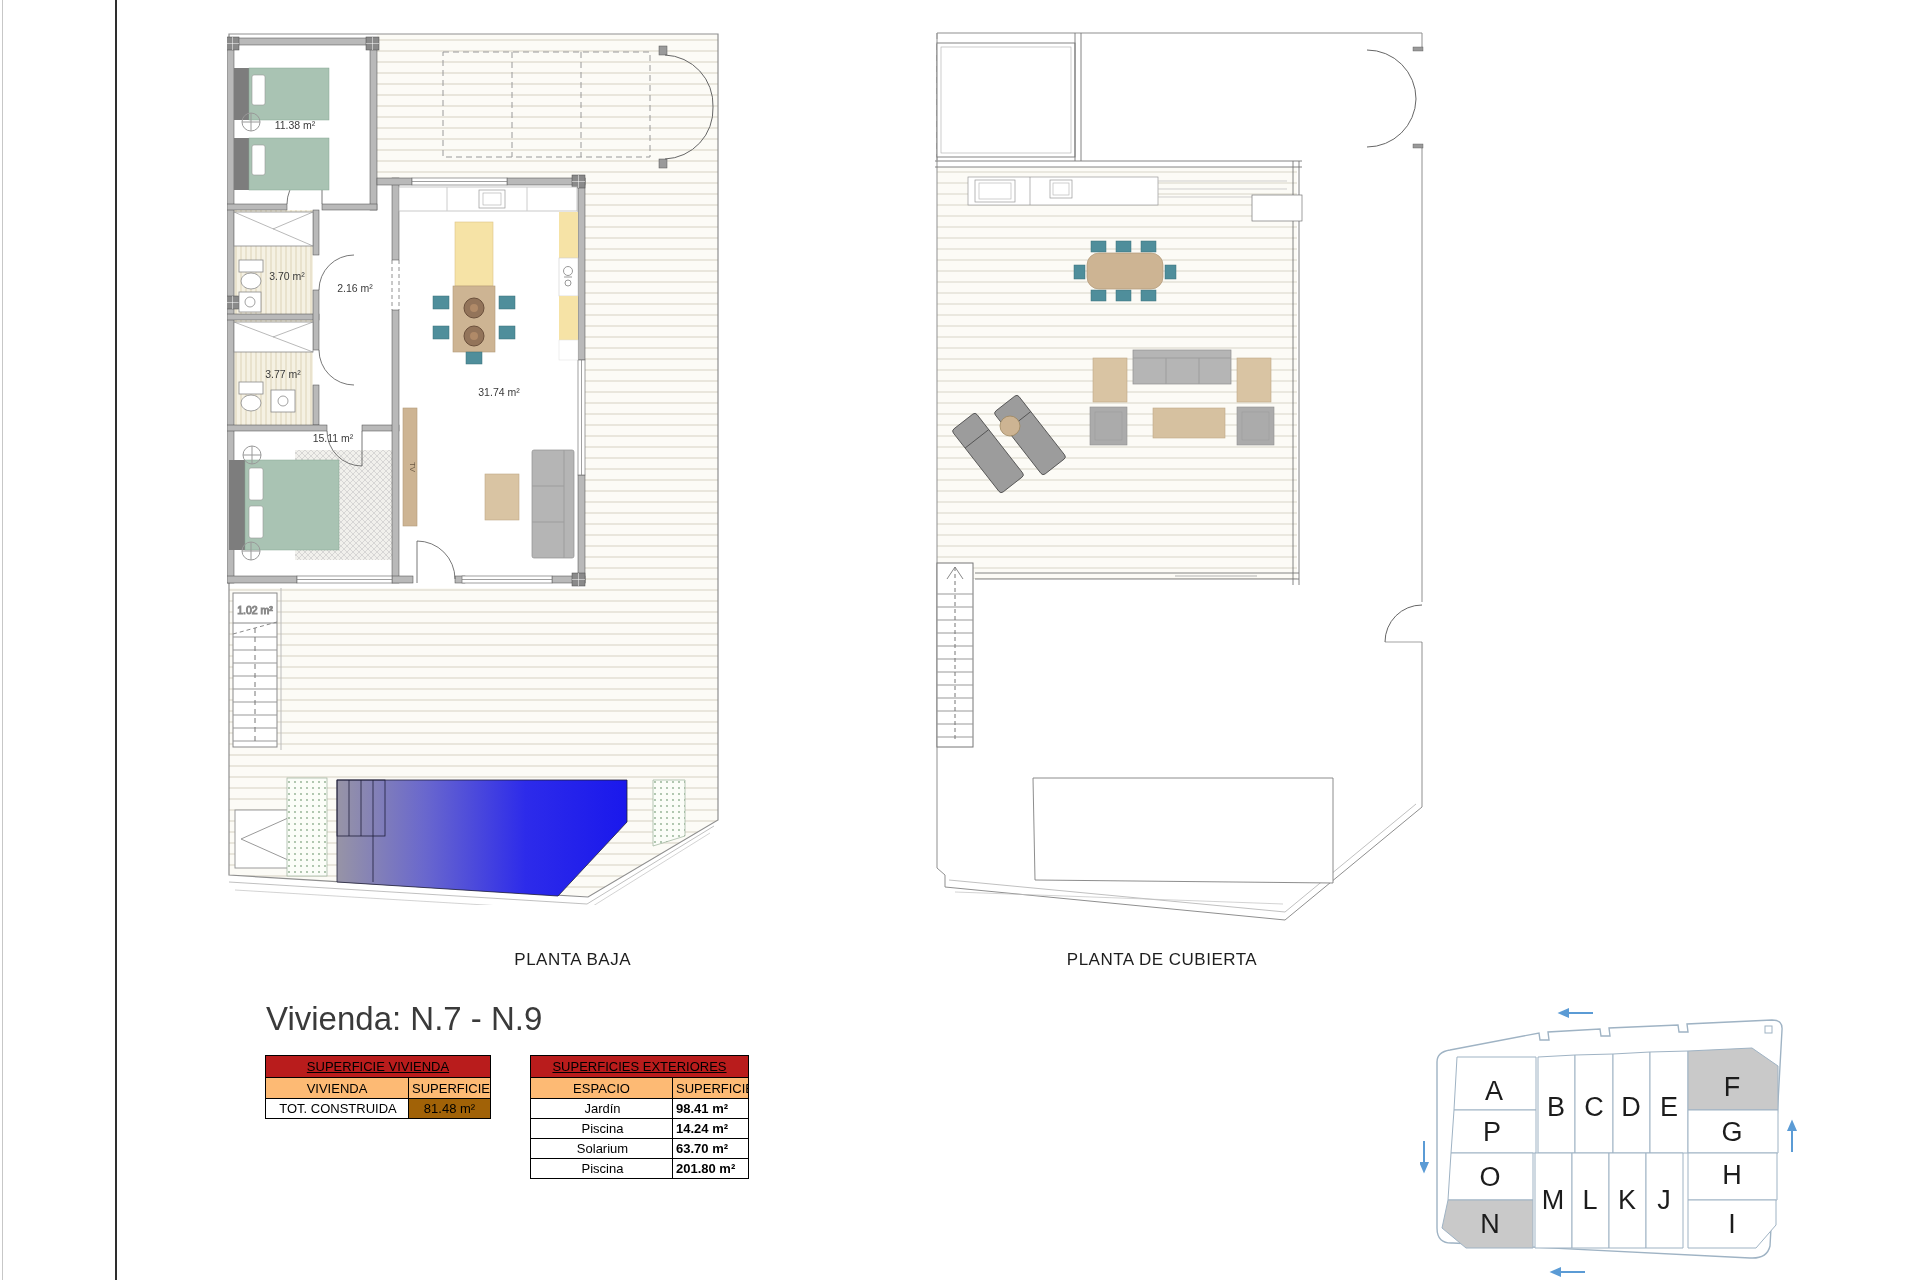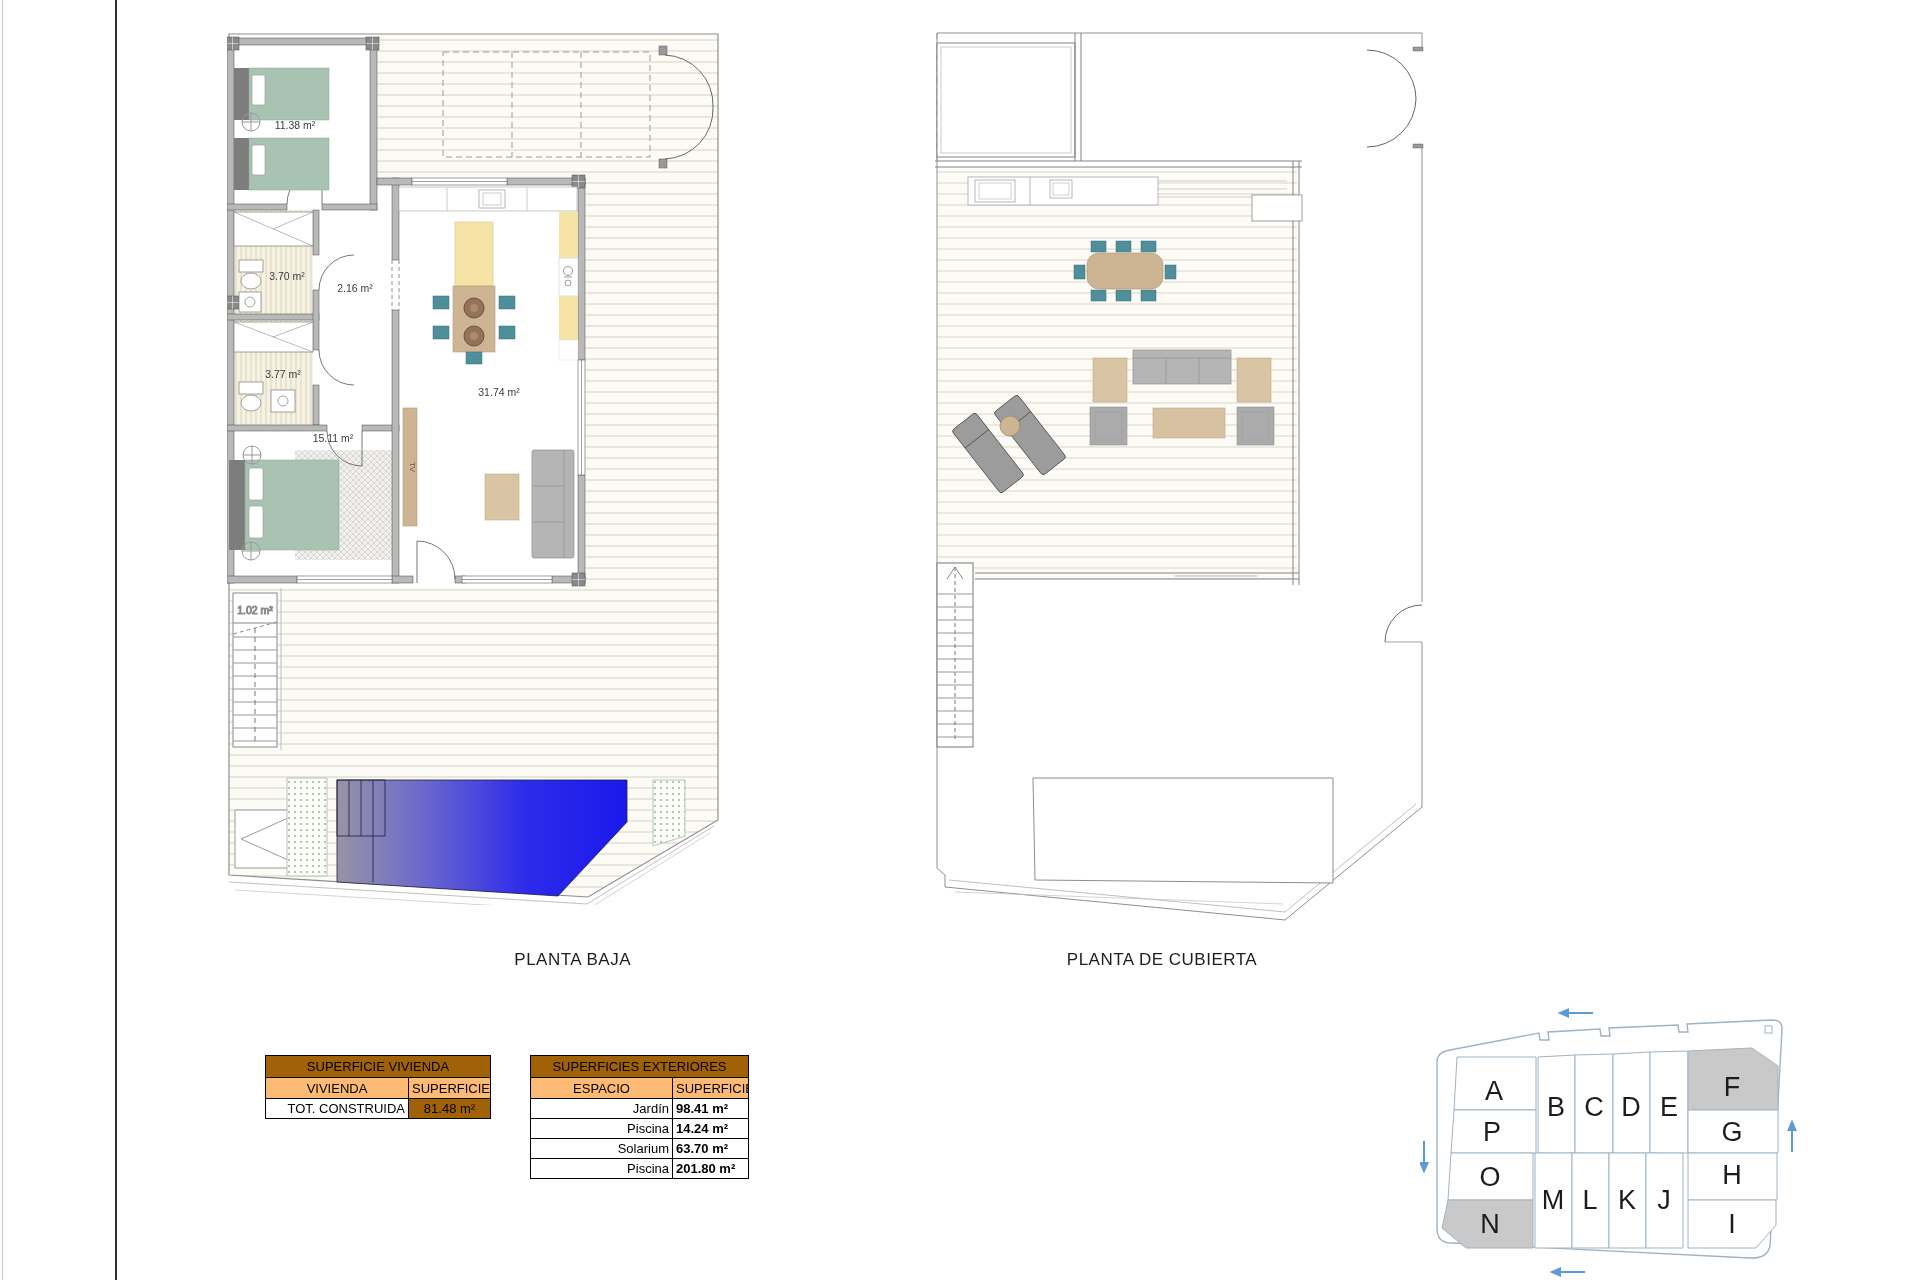--- a/index.html
+++ b/index.html
@@ -4,23 +4,23 @@
 <style>
   html,body{margin:0;padding:0;background:#ffffff;}
   #sheet{position:relative;width:1920px;height:1280px;background:#ffffff;overflow:hidden;
          font-family:"Liberation Sans", sans-serif;color:#222;}
   .vrule{position:absolute;top:0;height:1280px;background:#2e2e2e;}
   .lrule{position:absolute;top:0;height:1280px;background:#c7c7c7;}
   .caption{position:absolute;width:300px;text-align:center;font-size:17px;letter-spacing:.5px;color:#1e1e1e;}
   #sheet-title{position:absolute;left:266px;top:1000px;font-size:33px;color:#3a3a3a;}
   table.surf{position:absolute;border-collapse:collapse;font-size:13px;color:#000;table-layout:fixed;}
   table.surf td,table.surf th{border:1px solid #000;padding:0 3px;height:19px;font-weight:normal;overflow:hidden;white-space:nowrap;}
-  table.surf .hdr{background:#a16207;text-align:center;height:21px;}
+  table.surf .hdr{background:#b91c1c;text-align:center;height:21px;text-decoration:underline;}
   table.surf .sub{background:#fdba74;text-align:center;height:20px;}
-  table.surf .nm{background:#fff;text-align:right;padding-left:5px;}
+  table.surf .nm{background:#fff;text-align:center;padding-left:5px;}
   table.surf .val{background:#fff;text-align:left;padding-left:3px;font-weight:bold;}
   table.surf .valc{background:#a16207;text-align:center;}
   svg text{font-family:"Liberation Sans", sans-serif;}
   .arealbl{fill:#3a3a3a;font-size:10.5px;}
 </style>
 </head>
 <body>
 
 <div id="sheet">
 
@@ -416,20 +416,21 @@
       <path d="M432,20 A49,49 0 0 1 481,69"></path>
       <path d="M432,117 A49,49 0 0 0 481,69"></path>
       <path d="M487,575 A37,37 0 0 0 450,612"></path>
         <line x1="450" y1="612" x2="487" y2="612" stroke-width="0.6"></line>
     </g>
   </svg>
 
   <div class="caption" style="left:331px;top:950px;text-align:right;">PLANTA BAJA</div>
   <div class="caption" style="left:1012px;top:950px;">PLANTA DE CUBIERTA</div>
 
+  <div id="sheet-title">Vivienda: N.7 - N.9</div>
 
   <table class="surf" style="left:265px;top:1055px;width:225px;">
     <colgroup>
         <col style="width:143px">
         <col style="width:82px">
       </colgroup>
     <tbody>
         <tr>
           <th class="hdr" colspan="2">SUPERFICIE VIVIENDA</th>
         </tr>

